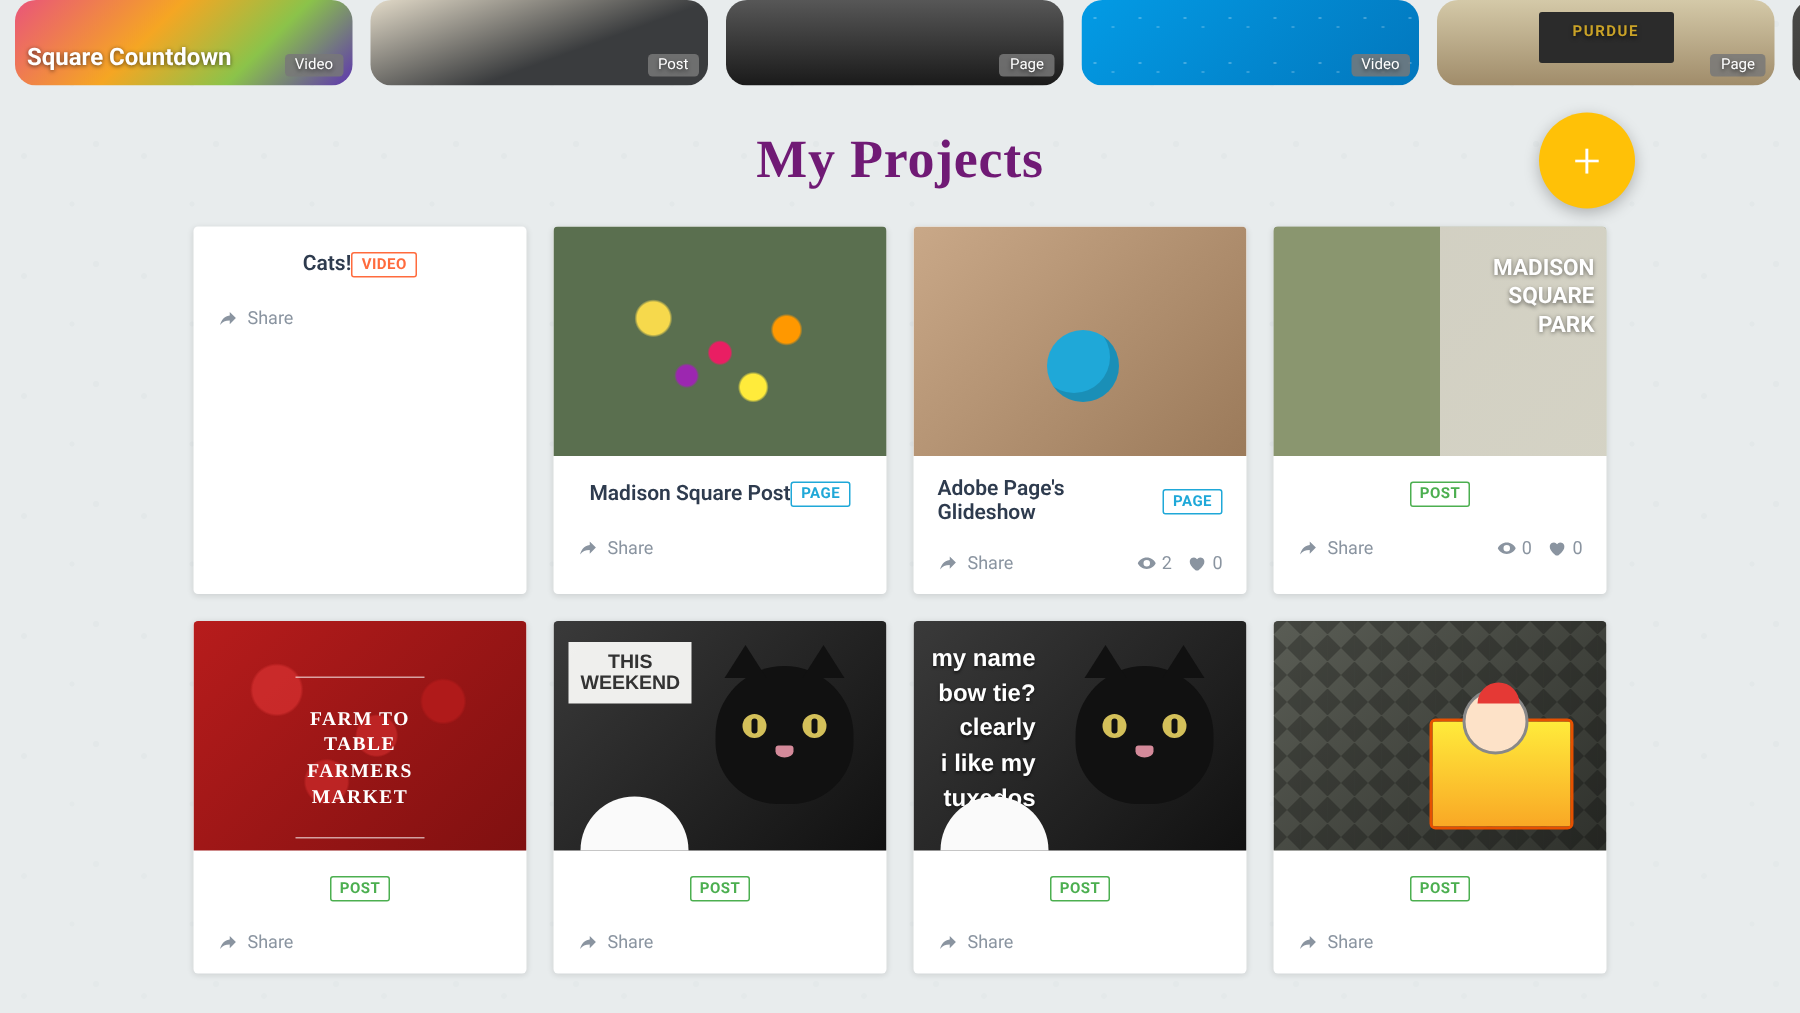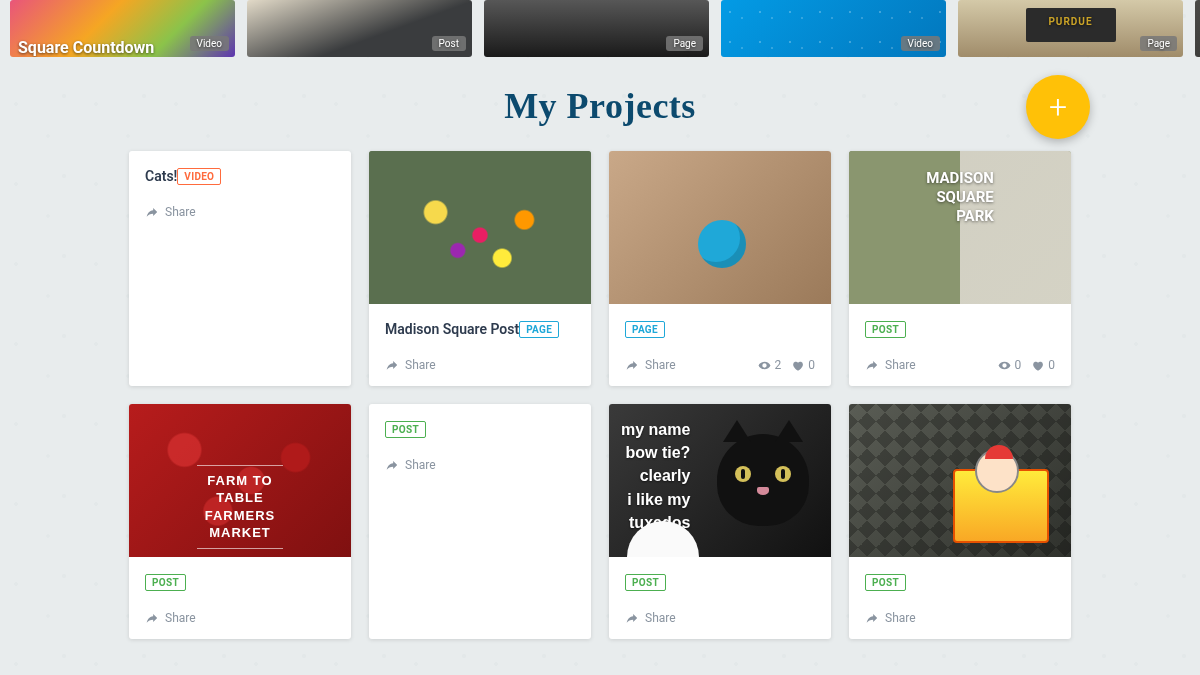--- a/index.html
+++ b/index.html
@@ -1,61 +1,61 @@
 <!DOCTYPE html>
 <html><head>
 <meta charset="utf-8">
 <style>
 *{box-sizing:border-box;margin:0;padding:0}
 body{font-family:-apple-system,BlinkMacSystemFont,"Segoe UI",Roboto,sans-serif;background:#e8eced;width:1200px;height:675px;overflow:hidden;position:relative}
 .bg-pattern{position:absolute;inset:0;background:#e8eced;opacity:.5;background-image:radial-gradient(circle at 20% 30%,rgba(180,190,195,.15) 2%,transparent 2.5%),radial-gradient(circle at 60% 70%,rgba(180,190,195,.15) 2%,transparent 2.5%),radial-gradient(circle at 80% 20%,rgba(180,190,195,.15) 2%,transparent 2.5%);background-size:80px 80px;z-index:0}
 .top-strip{display:flex;gap:12px;padding:0 10px;height:57px;position:relative;z-index:1;overflow:hidden}
-.strip-card{position:relative;flex:0 0 225px;height:57px;border-radius:3px;overflow:hidden;display:flex;align-items:flex-end;padding:0 8px;color:#fff;font-weight:700;font-size:16px;text-shadow:0 1px 3px rgba(0,0,0,.6)}
+.strip-card{position:relative;flex:0 0 225px;height:57px;border-radius:14px;overflow:hidden;display:flex;align-items:flex-end;padding:10px 8px;color:#fff;font-weight:700;font-size:16px;text-shadow:0 1px 3px rgba(0,0,0,.6)}
 .strip-badge{position:absolute;right:6px;bottom:6px;background:rgba(120,120,120,.85);color:#fff;font-size:10px;padding:2px 7px;border-radius:3px;font-weight:400}
 .sc1{background:linear-gradient(135deg,#e9557a,#f5a623 40%,#8bc34a 70%,#5e35b1)}
 .sc2{background:linear-gradient(160deg,#e2dac8,#3a3c3e 60%)}
 .sc3{background:linear-gradient(180deg,#575757,#1a1a1a)}
 .sc4{background:linear-gradient(135deg,#039be5,#0277bd);background-image:radial-gradient(circle at 30% 40%,rgba(255,255,255,.25) 3%,transparent 3.5%),radial-gradient(circle at 70% 60%,rgba(255,255,255,.2) 3%,transparent 3.5%),linear-gradient(135deg,#039be5,#0277bd);background-size:30px 30px,30px 30px,100% 100%}
 .sc5{background:linear-gradient(180deg,#d4c9a8,#a08c6a);position:relative}
 .sc5::after{content:"";position:absolute;left:50%;top:8px;transform:translateX(-50%);width:90px;height:34px;background:#2b2b2b;border-radius:2px}
 .purdue{position:absolute;left:50%;top:16px;transform:translateX(-50%);color:#c9a227;font-size:10px;font-weight:700;letter-spacing:1px;z-index:2}
 .sc6{background:linear-gradient(160deg,#4a4a48,#2e2e2c)}
 .header{display:flex;align-items:center;justify-content:center;position:relative;padding:28px 0 24px;z-index:1}
-.header h1{font-family:Georgia,"Times New Roman",serif;font-size:36px;font-weight:700;color:#0c4a6e;letter-spacing:.5px}
+.header h1{font-family:Georgia,"Times New Roman",serif;font-size:36px;font-weight:700;color:#701a75;letter-spacing:.5px}
 .add-btn{position:absolute;right:110px;top:18px;width:64px;height:64px;border-radius:50%;background:#ffc107;box-shadow:0 3px 10px rgba(0,0,0,.25);display:flex;align-items:center;justify-content:center;color:#fff;font-size:32px;font-weight:300;cursor:pointer}
 .grid{display:grid;grid-template-columns:repeat(4,222px);gap:18px;justify-content:center;padding:0 20px;position:relative;z-index:1}
 .card{background:#fff;border-radius:3px;box-shadow:0 1px 4px rgba(0,0,0,.12);overflow:hidden;display:flex;flex-direction:column}
 .thumb{height:153px;position:relative;display:flex;align-items:center;justify-content:center;color:#fff;font-weight:700;text-align:center;padding:8px;font-size:15px}
 .th1{background:linear-gradient(180deg,#555,#222);text-shadow:0 1px 3px rgba(0,0,0,.7)}
 .th2{background:linear-gradient(135deg,#7a8a6a,#4a5c3e);position:relative;overflow:hidden}
 .th2::before{content:"";position:absolute;inset:0;background:radial-gradient(circle at 30% 40%,#f6d94c 6%,transparent 7%),radial-gradient(circle at 50% 55%,#e91e63 5%,transparent 6%),radial-gradient(circle at 70% 45%,#ff9800 5%,transparent 6%),radial-gradient(circle at 40% 65%,#9c27b0 4%,transparent 5%),radial-gradient(circle at 60% 70%,#ffeb3b 5%,transparent 6%);background-color:#5a6f4f}
 .th3{background:linear-gradient(135deg,#c9a888,#9b7a5a);position:relative}
 .th3::after{content:"";position:absolute;left:40%;top:45%;width:48px;height:48px;background:#1fa8d8;border-radius:50%;box-shadow:inset -6px -6px 0 rgba(0,0,0,.15)}
-.th4{background:linear-gradient(90deg,#8a966f 50%,rgba(220,216,205,.9) 50%),linear-gradient(135deg,#6b7a5c,#8fa078);align-items:flex-start;justify-content:center;padding:18px 8px}
+.th4{background:linear-gradient(90deg,#8a966f 50%,rgba(220,216,205,.9) 50%),linear-gradient(135deg,#6b7a5c,#8fa078);align-items:flex-start;justify-content:flex-end;padding:18px 8px}
 .th4 .park-label{color:#fff;font-size:15px;font-weight:700;text-align:right;line-height:1.25;text-shadow:0 1px 3px rgba(0,0,0,.5)}
 .th5{background:linear-gradient(135deg,#b71c1c,#7f1010);position:relative;align-items:flex-end}
 .th5::before{content:"";position:absolute;inset:0;background:radial-gradient(circle at 25% 30%,#d32f2f 8%,transparent 9%),radial-gradient(circle at 55% 50%,#c62828 9%,transparent 10%),radial-gradient(circle at 75% 35%,#b71c1c 7%,transparent 8%),radial-gradient(circle at 40% 70%,#c62828 8%,transparent 9%);opacity:.8}
-.th5 .farm{position:relative;font-family:Liberation Sans, sans-serif;font-size:13px;line-height:1.35;letter-spacing:1px;padding:6px 8px;border-top:1px solid rgba(255,255,255,.6);border-bottom:1px solid rgba(255,255,255,.6)}
+.th5 .farm{position:relative;font-family:Liberation Serif, serif;font-size:13px;line-height:1.35;letter-spacing:1px;padding:18px 8px;border-top:1px solid rgba(255,255,255,.6);border-bottom:1px solid rgba(255,255,255,.6)}
 .th6,.th7{background:linear-gradient(135deg,#3a3a3a,#111);position:relative}
 .catface{position:absolute;right:22px;top:30px;width:92px;height:92px;background:#111;border-radius:50% 50% 45% 45%}
 .catface::before,.catface::after{content:"";position:absolute;top:-14px;width:0;height:0;border-left:14px solid transparent;border-right:14px solid transparent;border-bottom:22px solid #111}
 .catface::before{left:6px}.catface::after{right:6px}
 .cat-eyes{position:absolute;top:32px;left:18px;width:56px;display:flex;justify-content:space-between}
 .cat-eyes span{width:16px;height:16px;background:#d4c05a;border-radius:50%;display:block;position:relative}
 .cat-eyes span::after{content:"";position:absolute;left:6px;top:3px;width:4px;height:10px;background:#111;border-radius:2px}
 .cat-nose{position:absolute;top:53px;left:40px;width:12px;height:8px;background:#d48a9a;border-radius:2px 2px 50% 50%}
 .cat-chest{position:absolute;left:18px;bottom:0;width:72px;height:36px;background:#fafafa;border-radius:36px 36px 0 0}
 .th6 .weekend{position:absolute;left:10px;top:14px;background:rgba(250,250,248,.95);color:#333;padding:6px 8px;font-size:13px;font-weight:800;line-height:1.1;font-family:Arial,sans-serif}
 .th7 .bowtie{position:absolute;left:12px;top:14px;color:#fff;font-size:16px;font-weight:700;line-height:1.45;text-align:right;font-family:Arial,sans-serif;text-shadow:0 1px 2px rgba(0,0,0,.6)}
 .th8{background:linear-gradient(135deg,#5a5d55,#2f312c);position:relative}
 .th8::before{content:"";position:absolute;inset:0;background-image:linear-gradient(45deg,rgba(0,0,0,.25) 25%,transparent 25%,transparent 75%,rgba(0,0,0,.25) 75%),linear-gradient(-45deg,rgba(0,0,0,.25) 25%,transparent 25%,transparent 75%,rgba(0,0,0,.25) 75%);background-size:18px 18px}
 .clown-box{position:absolute;right:22px;bottom:14px;width:96px;height:74px;background:linear-gradient(180deg,#ffeb3b,#f9a825);border-radius:4px;border:2px solid #e65100}
 .clown-head{position:absolute;right:52px;bottom:64px;width:44px;height:44px;background:#fde2c8;border-radius:50%;border:2px solid #888}
 .clown-head::before{content:"";position:absolute;top:-6px;left:8px;width:28px;height:14px;background:#e53935;border-radius:14px 14px 0 0}
-.meta{padding:14px 16px 10px;display:flex;align-items:center;justify-content:flex-start;min-height:46px}
+.meta{padding:14px 16px 10px;display:flex;align-items:center;justify-content:center;min-height:46px}
 .title{font-size:14px;color:#2e3b4e;font-weight:600}
 .badge{font-size:10px;font-weight:700;padding:2px 6px;border:1px solid;border-radius:2px;letter-spacing:.3px}
 .badge.video{color:#ff6b3d;border-color:#ff6b3d}
 .badge.page{color:#1fa8d8;border-color:#1fa8d8}
 .badge.post{color:#4caf50;border-color:#4caf50}
 .footer{padding:8px 16px 14px;display:flex;align-items:center;justify-content:space-between;color:#8a94a0;font-size:12px}
 .share{display:flex;align-items:center;gap:6px;cursor:pointer}
 .share svg{width:14px;height:14px;fill:#8a94a0}
 .stats{display:flex;align-items:center;gap:10px}
 .stat{display:flex;align-items:center;gap:4px}
@@ -120,20 +120,21 @@
           <svg viewBox="0 0 24 24">
             <path d="M14 9V5l7 7-7 7v-4.1c-5 0-8.5 1.6-11 5.1 1-5 4-10 11-11z"></path>
           </svg>
           <span>Share</span>
         </div>
       </div>
     </div>
     <div class="card">
       <div class="thumb th3"></div>
       <div class="meta">
+        <span class="title">Adobe Page's Glideshow</span>
         <span class="badge page">PAGE</span>
       </div>
       <div class="footer">
         <div class="share">
           <svg viewBox="0 0 24 24">
             <path d="M14 9V5l7 7-7 7v-4.1c-5 0-8.5 1.6-11 5.1 1-5 4-10 11-11z"></path>
           </svg>
           <span>Share</span>
         </div>
         <div class="stats">
@@ -194,20 +195,31 @@
       <div class="footer">
         <div class="share">
           <svg viewBox="0 0 24 24">
             <path d="M14 9V5l7 7-7 7v-4.1c-5 0-8.5 1.6-11 5.1 1-5 4-10 11-11z"></path>
           </svg>
           <span>Share</span>
         </div>
       </div>
     </div>
     <div class="card">
+      <div class="thumb th6">
+        <div class="weekend">THIS<br>WEEKEND</div>
+        <div class="catface">
+          <div class="cat-eyes">
+            <span></span>
+            <span></span>
+          </div>
+          <div class="cat-nose"></div>
+        </div>
+        <div class="cat-chest"></div>
+      </div>
       <div class="meta">
         <span></span>
         <span class="badge post">POST</span>
       </div>
       <div class="footer">
         <div class="share">
           <svg viewBox="0 0 24 24">
             <path d="M14 9V5l7 7-7 7v-4.1c-5 0-8.5 1.6-11 5.1 1-5 4-10 11-11z"></path>
           </svg>
           <span>Share</span>

